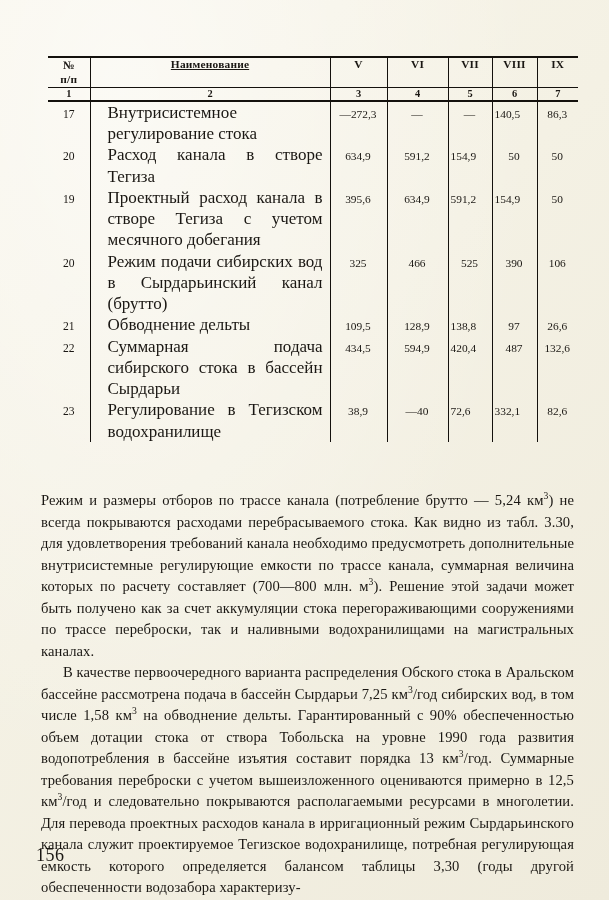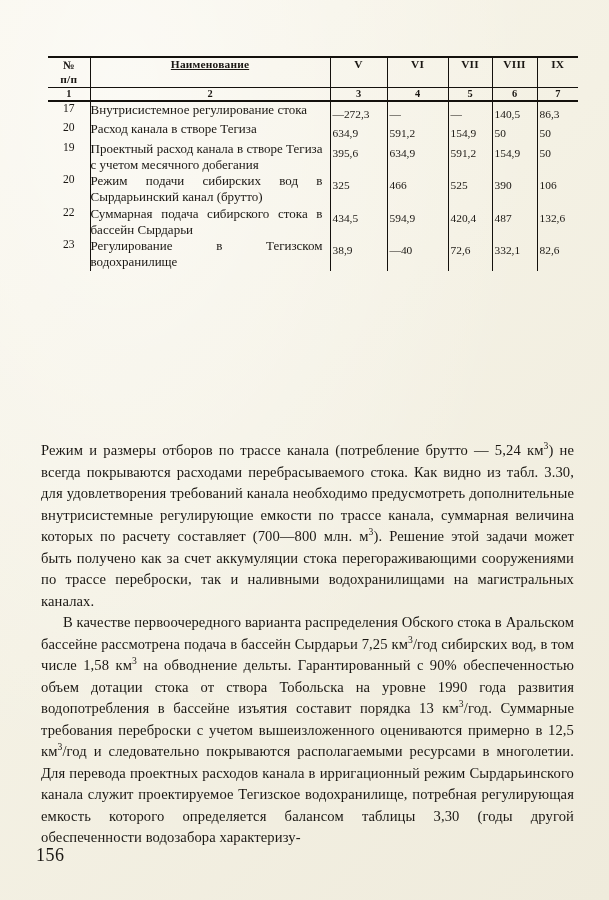--- a/index.html
+++ b/index.html
@@ -74,47 +74,49 @@
     font-weight: bold;
     font-size: 10.4px;
     padding: 3px 2px 4px 2px;
   }
 
   
   .brow td { padding: 5px 0 5px 0; }
   .brow td.np {
     text-align: center;
     font-size: 11.6px;
+    padding-top: 6px;
   }
   .brow td.nm {
     text-align: justify;
     text-align-last: left;
+    padding-left: 17px;
     padding-right: 7px;
-    font-size: 13px;
+    font-size: 17px;
     line-height: 1.25;
     hyphens: manual;
   }
   .brow td.val {
-    text-align: left;
+    text-align: center;
     font-size: 11.4px;
     padding-top: 6px;
     padding-left: 2px;
     padding-right: 3px;
     white-space: nowrap;
   }
   .brow td.val.r {
     text-align: left;
     padding-right: 4px;
   }
 
   
   .body-text {
     position: absolute;
     left: 41px;
-    top: 440px;
+    top: 490px;
     width: 533px;
     font-size: 14.6px;
     line-height: 1.475;
     text-align: justify;
     text-align-last: left;
     letter-spacing: 0.1px;
   }
   .body-text p { margin: 0; }
   .body-text p.ind { text-indent: 22px; }
   sup { font-size: 0.66em; vertical-align: super; line-height: 0; }
@@ -201,20 +203,29 @@
         <tr class="brow">
           <td class="np">20</td>
           <td class="nm vline">Режим подачи сибирских вод в Сырдарьинский канал (брутто)</td>
           <td class="val vline-strong">325</td>
           <td class="val vline">466</td>
           <td class="val vline">525</td>
           <td class="val vline">390</td>
           <td class="val vline">106</td>
         </tr>
 
+        <tr class="brow">
+          <td class="np">21</td>
+          <td class="nm vline">Обводнение дельты</td>
+          <td class="val vline-strong">109,5</td>
+          <td class="val vline">128,9</td>
+          <td class="val r vline">138,8</td>
+          <td class="val vline">97</td>
+          <td class="val vline">26,6</td>
+        </tr>
 
         <tr class="brow">
           <td class="np">22</td>
           <td class="nm vline">Суммарная подача сибирского стока в бассейн Сырдарьи</td>
           <td class="val vline-strong">434,5</td>
           <td class="val vline">594,9</td>
           <td class="val r vline">420,4</td>
           <td class="val vline">487</td>
           <td class="val vline">132,6</td>
         </tr>

